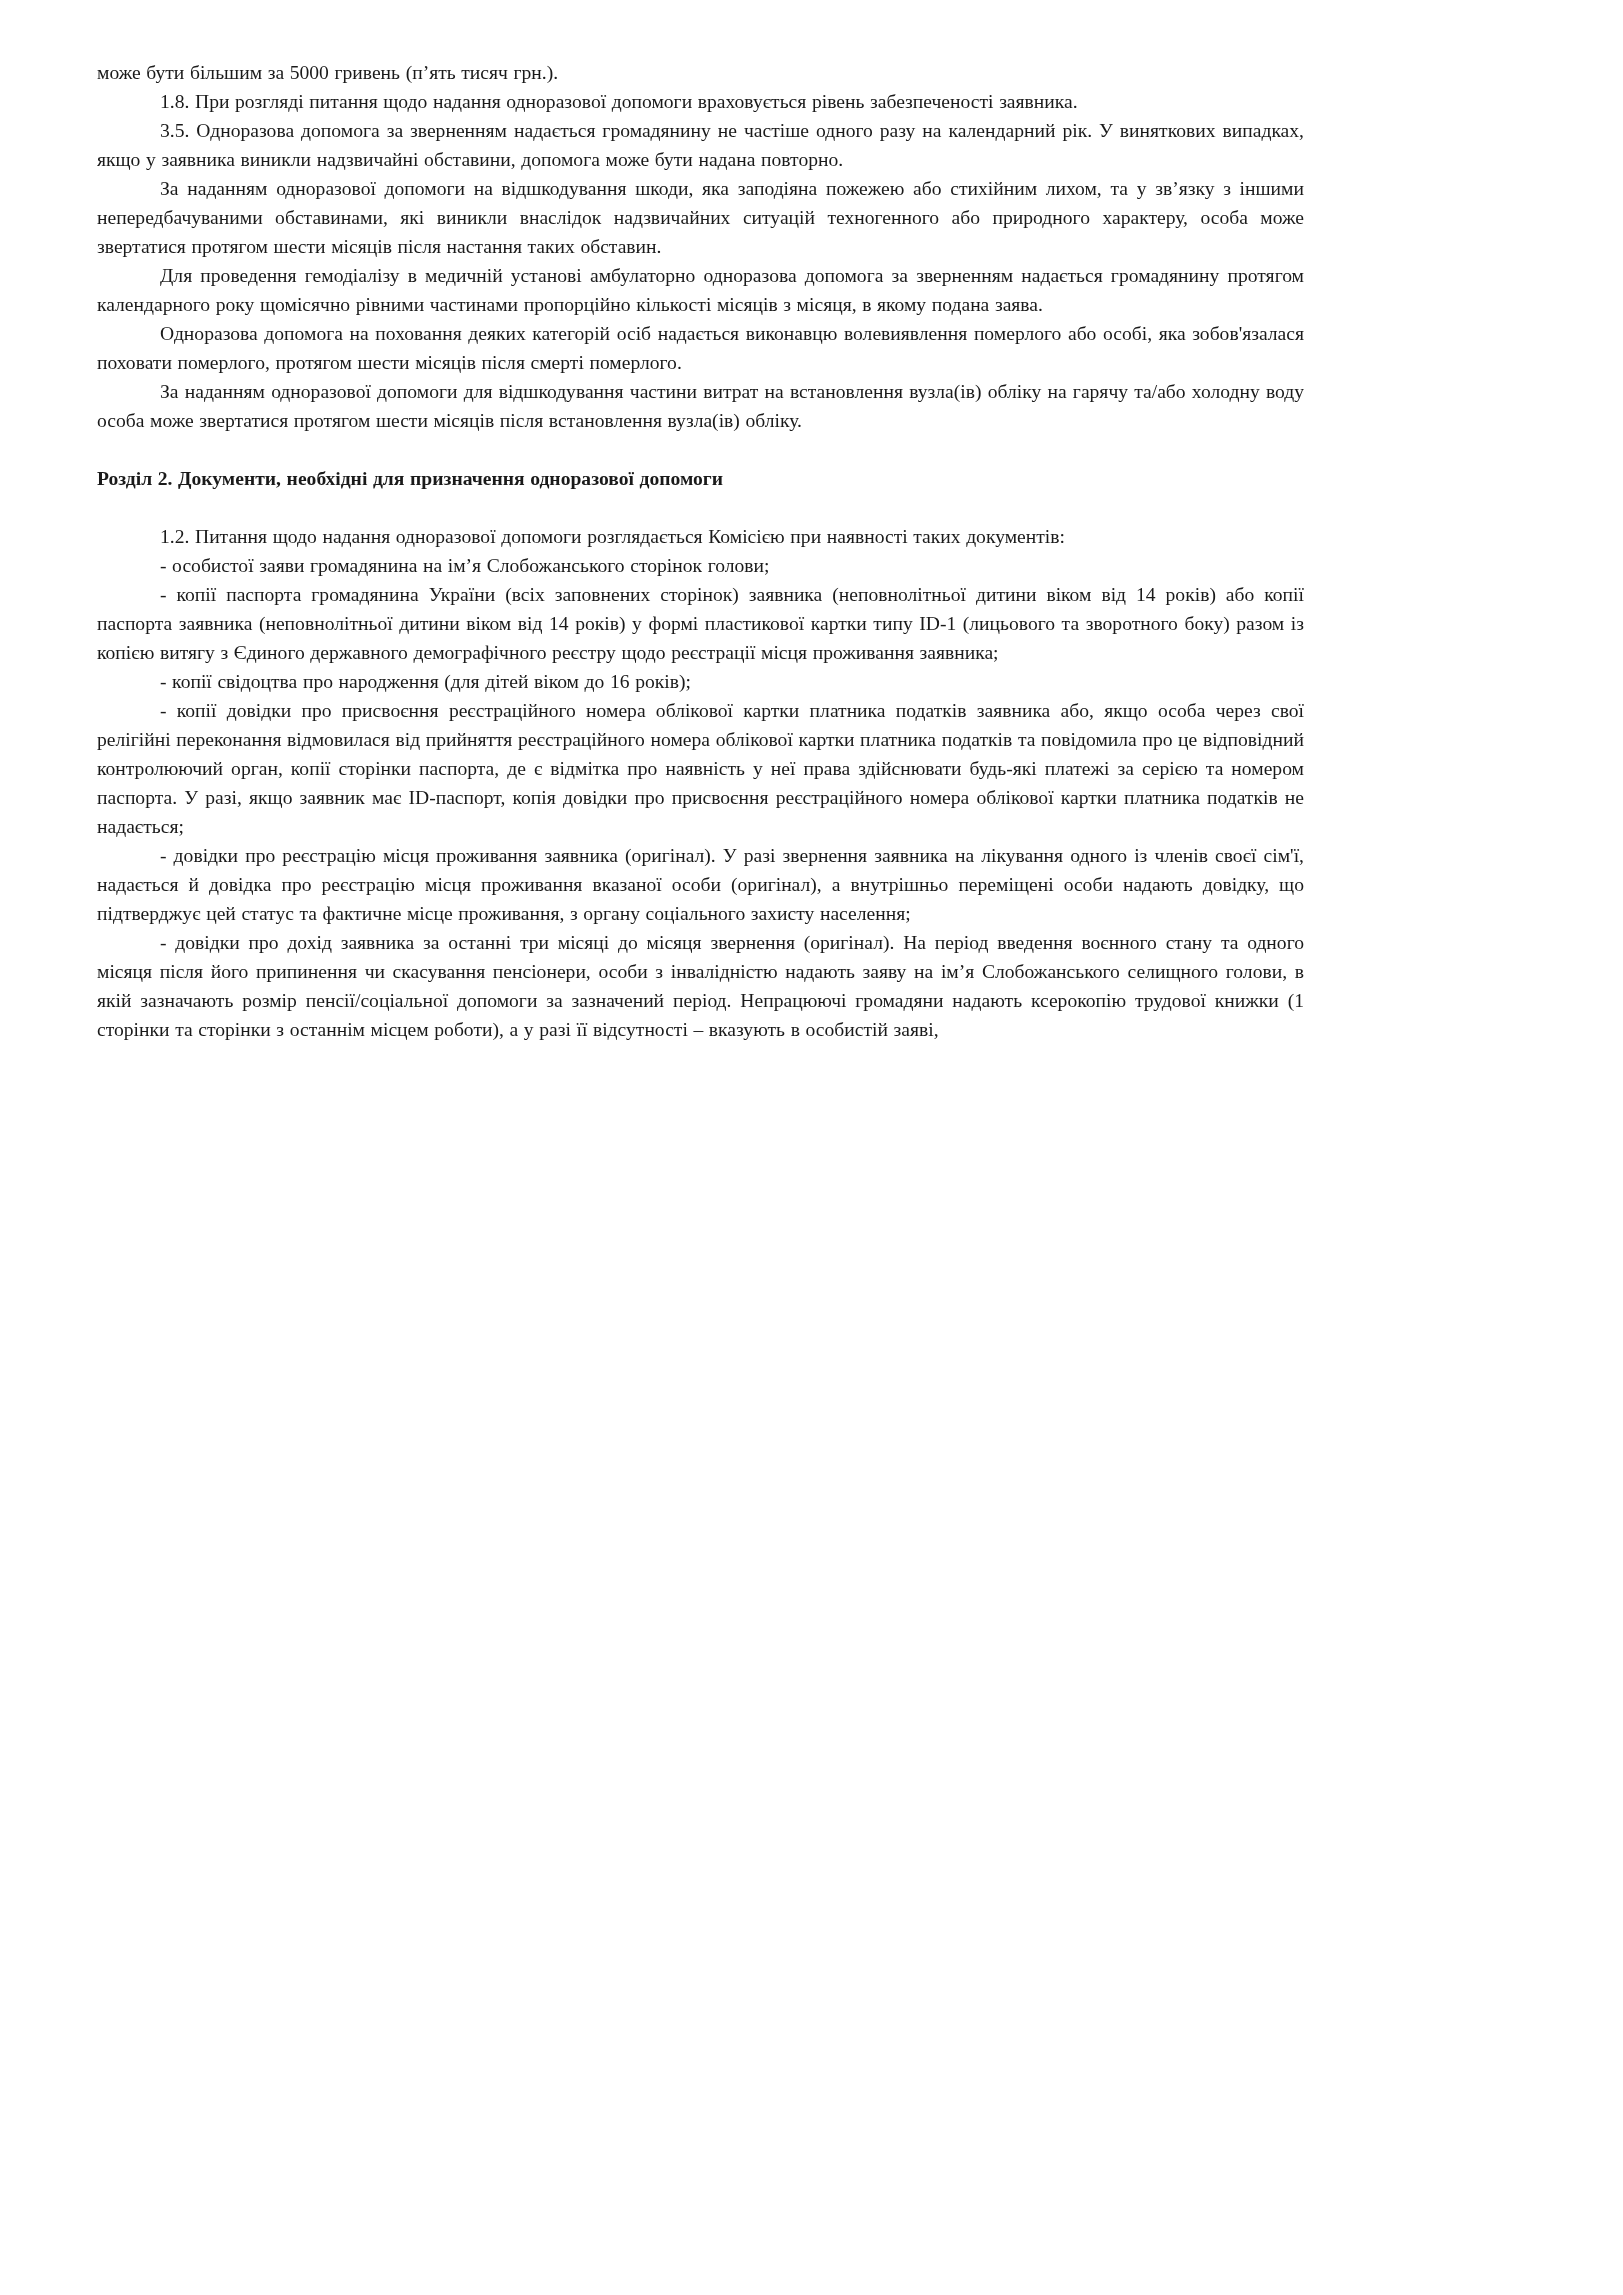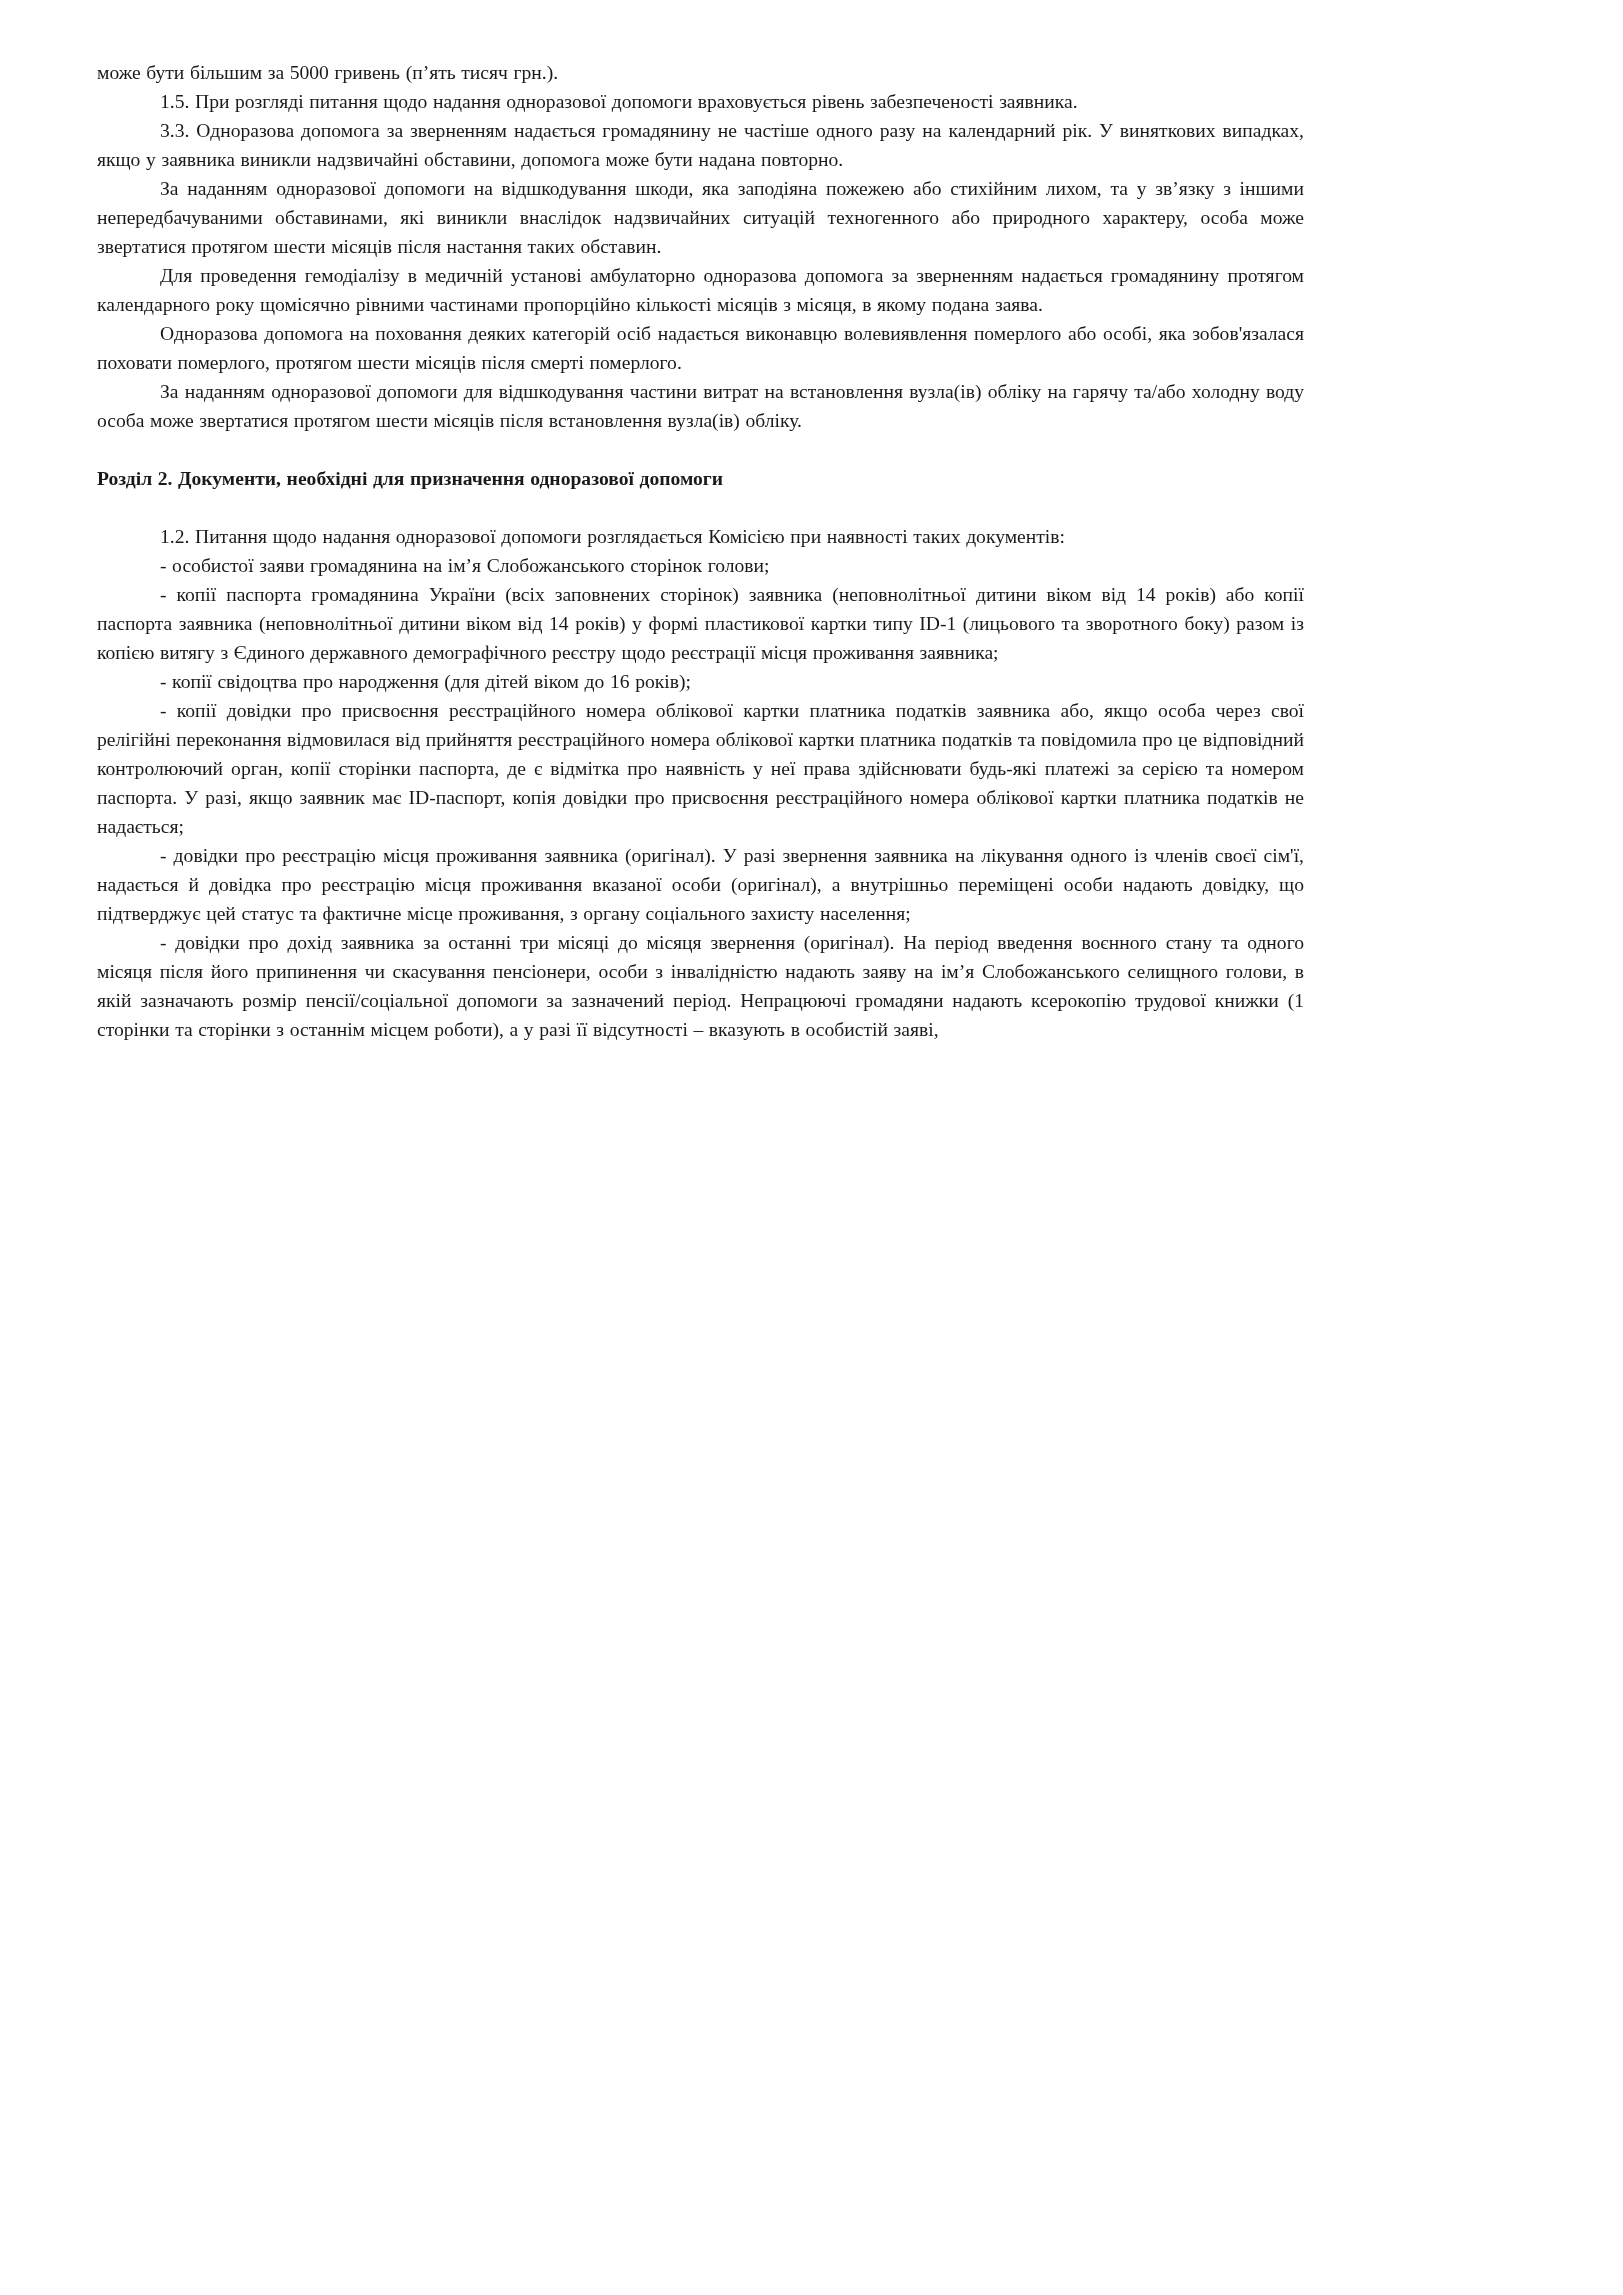--- a/index.html
+++ b/index.html
@@ -37,22 +37,22 @@
     text-align: left;
     font-weight: bold;
     margin: 29px 0 29px 0;
   }
 </style>
 </head>
 <body>
 
 <div class="page">
   <p class="no-indent">може бути більшим за 5000 гривень (п’ять тисяч грн.).</p>
-  <p>1.5. При розгляді питання щодо надання одноразової допомоги враховується рівень забезпеченості заявника.</p>
-  <p>3.3. Одноразова допомога за зверненням надається громадянину не частіше одного разу на календарний рік. У виняткових випадках, якщо у заявника виникли надзвичайні обставини, допомога може бути надана повторно.</p>
+  <p>1.8. При розгляді питання щодо надання одноразової допомоги враховується рівень забезпеченості заявника.</p>
+  <p>3.5. Одноразова допомога за зверненням надається громадянину не частіше одного разу на календарний рік. У виняткових випадках, якщо у заявника виникли надзвичайні обставини, допомога може бути надана повторно.</p>
   <p>За наданням одноразової допомоги на відшкодування шкоди, яка заподіяна пожежею або стихійним лихом, та у зв’язку з іншими непередбачуваними обставинами, які виникли внаслідок надзвичайних ситуацій техногенного або природного характеру, особа може звертатися протягом шести місяців після настання таких обставин.</p>
   <p>Для проведення гемодіалізу в медичній установі амбулаторно одноразова допомога за зверненням надається громадянину протягом календарного року щомісячно рівними частинами пропорційно кількості місяців з місяця, в якому подана заява.</p>
   <p>Одноразова допомога на поховання деяких категорій осіб надається виконавцю волевиявлення померлого або особі, яка зобов'язалася поховати померлого, протягом шести місяців після смерті померлого.</p>
   <p>За наданням одноразової допомоги для відшкодування частини витрат на встановлення вузла(ів) обліку на гарячу та/або холодну воду особа може звертатися протягом шести місяців після встановлення вузла(ів) обліку.</p>
   <p class="heading">Розділ 2. Документи, необхідні для призначення одноразової допомоги</p>
   <p>1.2. Питання щодо надання одноразової допомоги розглядається Комісією при наявності таких документів:</p>
   <p>- особистої заяви громадянина на ім’я Слобожанського сторінок голови;</p>
   <p>- копії паспорта громадянина України (всіх заповнених сторінок) заявника (неповнолітньої дитини віком від 14 років) або копії паспорта заявника (неповнолітньої дитини віком від 14 років) у формі пластикової картки типу ID-1 (лицьового та зворотного боку) разом із копією витягу з Єдиного державного демографічного реєстру щодо реєстрації місця проживання заявника;</p>
   <p>- копії свідоцтва про народження (для дітей віком до 16 років);</p>
   <p>- копії довідки про присвоєння реєстраційного номера облікової картки платника податків заявника або, якщо особа через свої релігійні переконання відмовилася від прийняття реєстраційного номера облікової картки платника податків та повідомила про це відповідний контролюючий орган, копії сторінки паспорта, де є відмітка про наявність у неї права здійснювати будь-які платежі за серією та номером паспорта. У разі, якщо заявник має ID-паспорт, копія довідки про присвоєння реєстраційного номера облікової картки платника податків не надається;</p>

